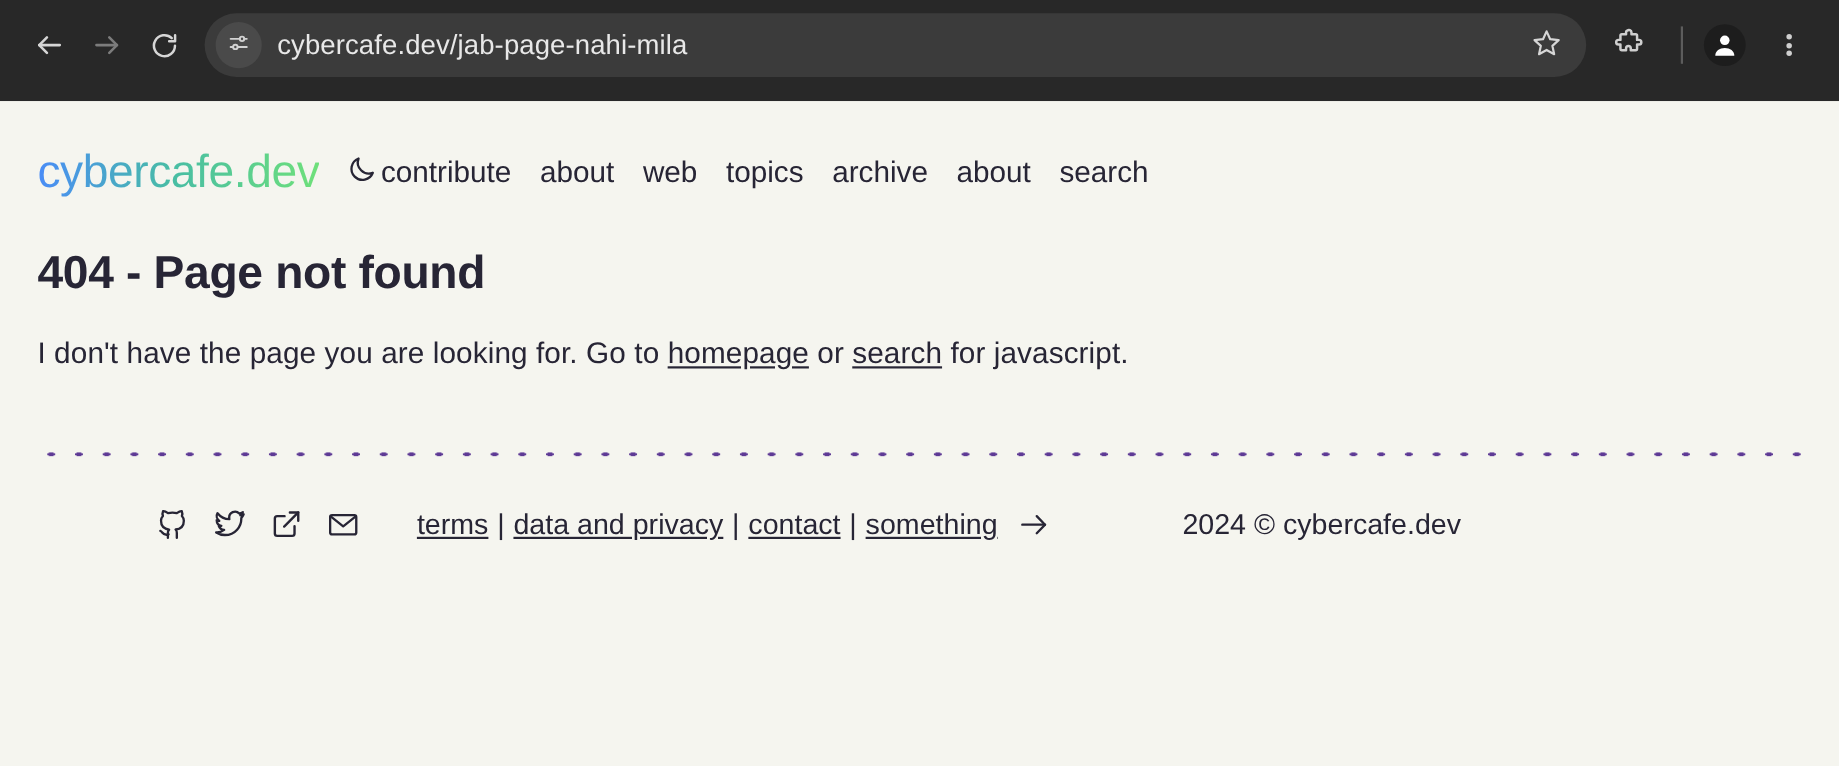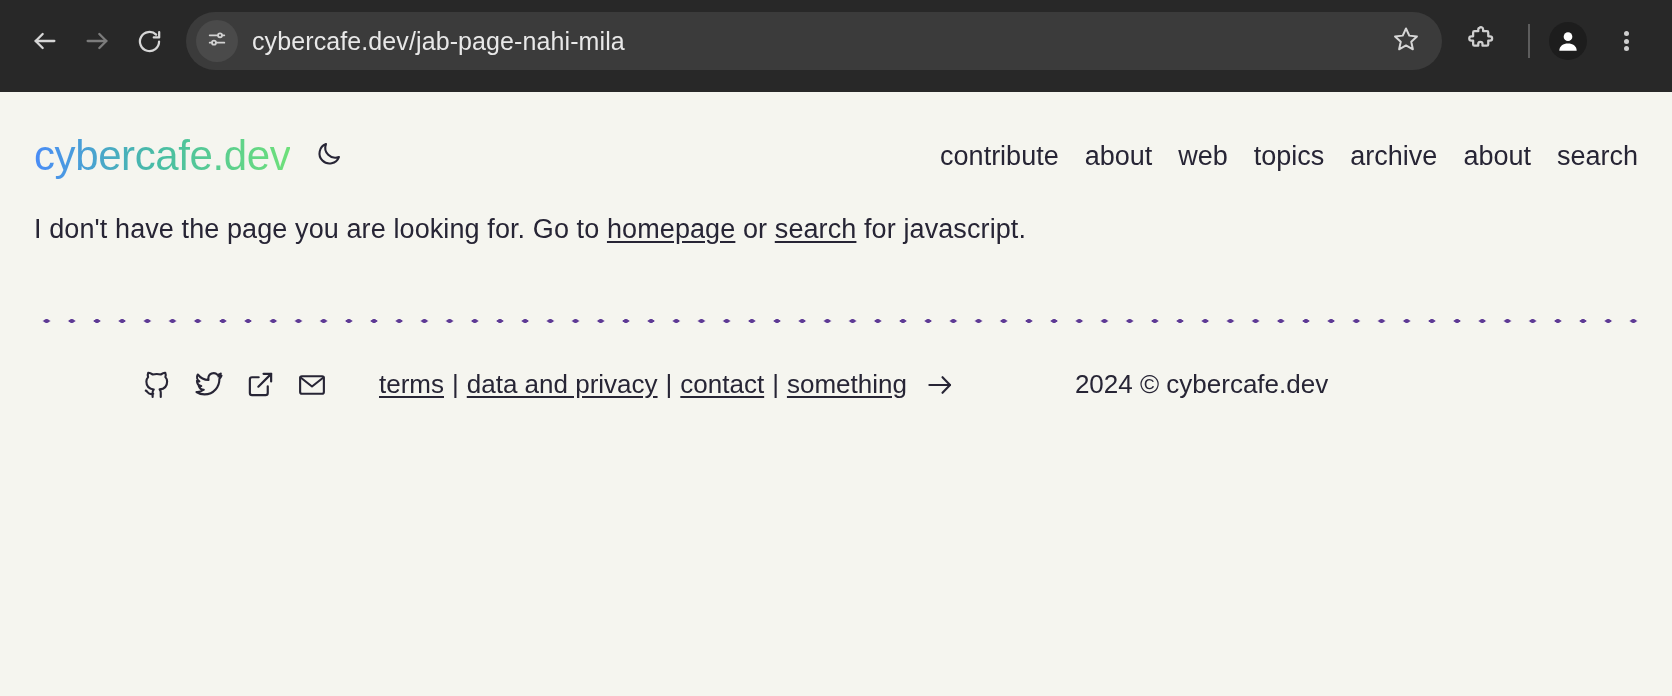--- a/index.html
+++ b/index.html
@@ -139,21 +139,21 @@
     width: 1672px;
     height: 604px;
     background: #f5f5ef;
     box-sizing: border-box;
     padding: 0 34px;
   }
 
   .site-header {
     display: flex;
     align-items: center;
-    justify-content: space-between;
+    justify-content: flex-start;
     padding-top: 40px;
   }
   .brand-wrap {
     display: flex;
     align-items: center;
   }
   .brand {
     font-size: 42px;
     font-weight: 400;
     background: linear-gradient(90deg, #4a8cf7 0%, #48bda4 48%, #6ee07a 100%);
@@ -361,20 +361,21 @@
       <a href="#">about</a>
       <a href="#">web</a>
       <a href="#">topics</a>
       <a href="#">archive</a>
       <a href="#">about</a>
       <a href="#">search</a>
     </nav>
 
   </div>
 
+  <h1 class="headline">404 - Page not found</h1>
 
   <p class="lede">
     <span>I don't have the page you are looking for. Go to </span><a href="#">homepage</a><span> or </span><a href="#">search</a><span> for javascript.</span>
   </p>
 
   <div class="dot-divider"></div>
 
   <div class="site-footer">
 
     <div class="social">

